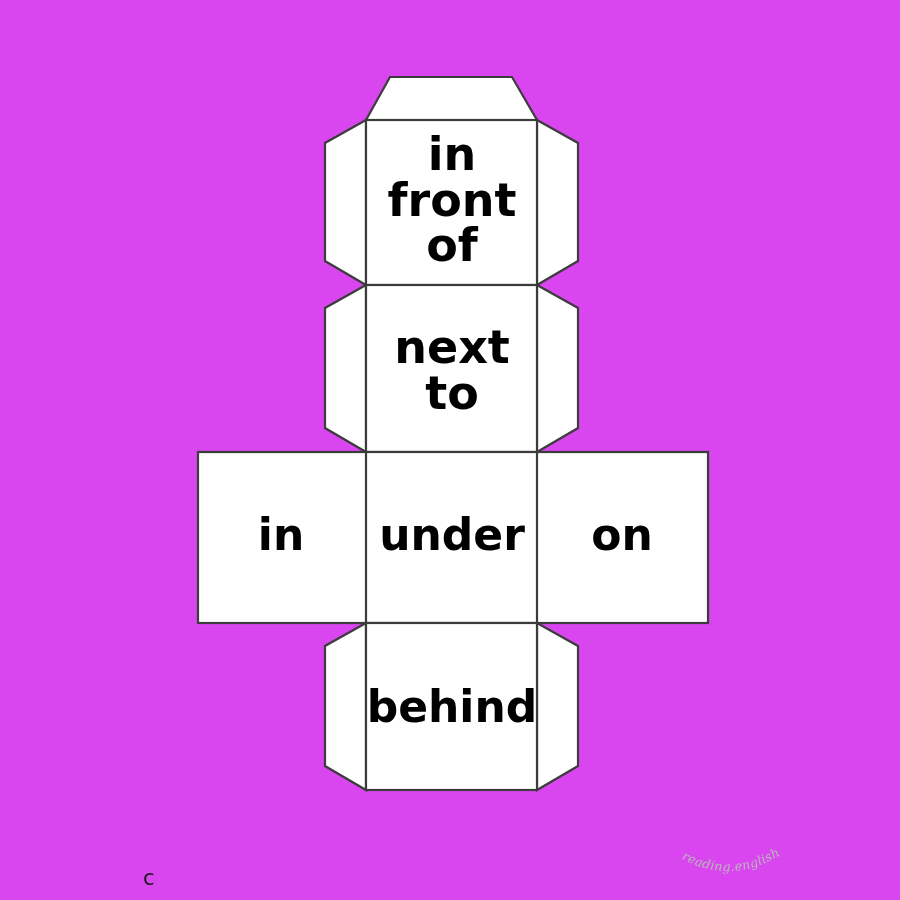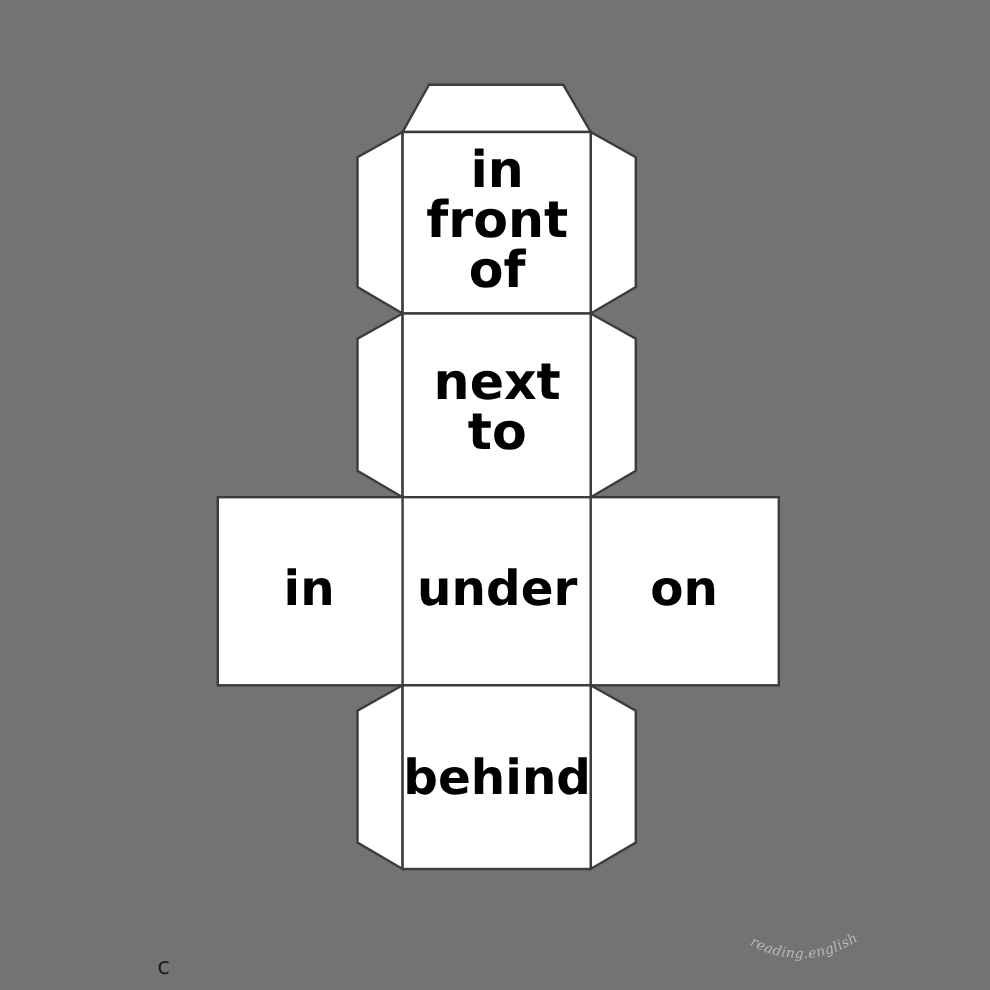--- a/index.html
+++ b/index.html
@@ -14,21 +14,21 @@
     position: relative;
     font-family: "DejaVu Sans", sans-serif;
     overflow: hidden;
   }
   #stage {
     position: absolute;
     left: 0;
     top: 0;
     width: 900px;
     height: 900px;
-    background: #737373;
+    background: #d946ef;
   }
   svg#net {
     position: absolute;
     left: 0;
     top: 0;
     width: 900px;
     height: 900px;
     display: block;
   }
   .panel-shape {

